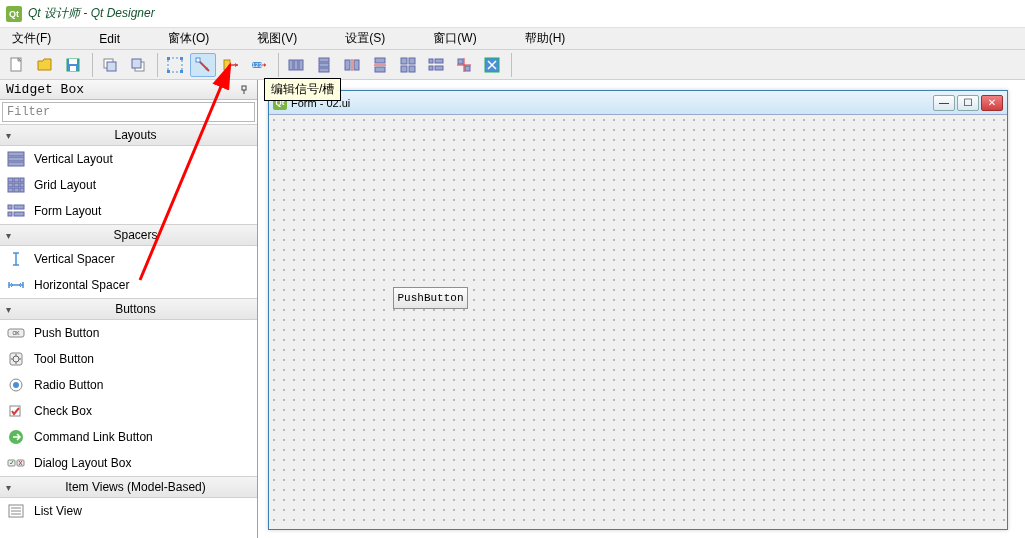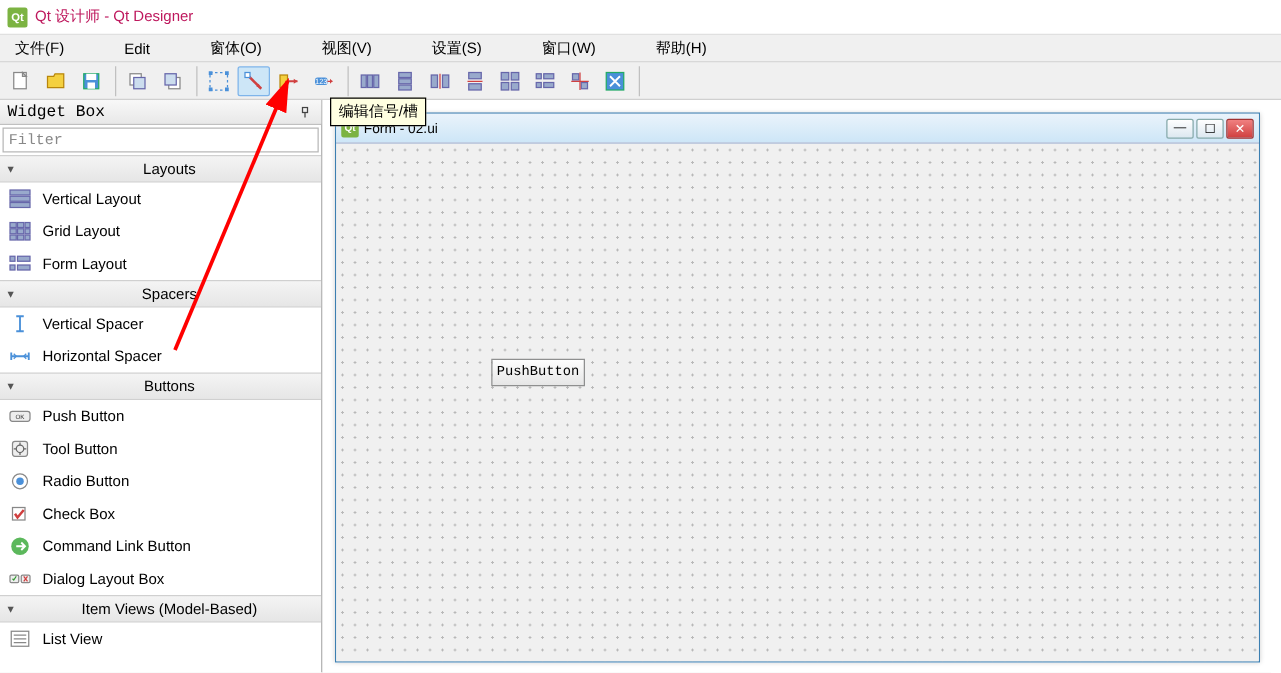--- a/index.html
+++ b/index.html
@@ -1,21 +1,21 @@
 <!DOCTYPE html>
 <html><head>
 <meta charset="utf-8">
 <style>
 * { box-sizing: border-box; margin: 0; padding: 0; }
 body { font-family: "Microsoft YaHei", "Segoe UI", Tahoma, sans-serif; font-size: 12px; background: #fff; width: 1025px; height: 538px; overflow: hidden; position: relative; }
 
 
 .titlebar { height: 28px; background: #fff; display: flex; align-items: center; padding: 0 6px; border-bottom: 1px solid #e0e0e0; }
 .titlebar .qt-icon { width: 16px; height: 16px; background: #7cb342; border-radius: 2px; display: flex; align-items: center; justify-content: center; color: #fff; font-size: 9px; font-weight: bold; margin-right: 6px; }
-.titlebar .title-text { font-size: 12px; color: #be185d; }
+.titlebar .title-text { font-size: 12px; color: #14532d; font-style: italic; }
 
 
 .menubar { height: 22px; display: flex; align-items: center; padding: 0 4px; border-bottom: 1px solid #d0d0d0; background: #f0f0f0; gap: 32px; }
 .menubar .menu-item { padding: 2px 8px; cursor: default; }
 
 
 .toolbar { height: 30px; display: flex; align-items: center; padding: 2px 4px; background: #f0f0f0; border-bottom: 1px solid #d0d0d0; position: relative; }
 .tool-group { display: flex; align-items: center; gap: 2px; padding-right: 6px; margin-right: 4px; border-right: 1px solid #c0c0c0; }
 .tool-btn { width: 26px; height: 24px; display: flex; align-items: center; justify-content: center; border: 1px solid transparent; border-radius: 2px; cursor: default; }
 .tool-btn.active { background: #cde6f7; border-color: #7eb4ea; }

